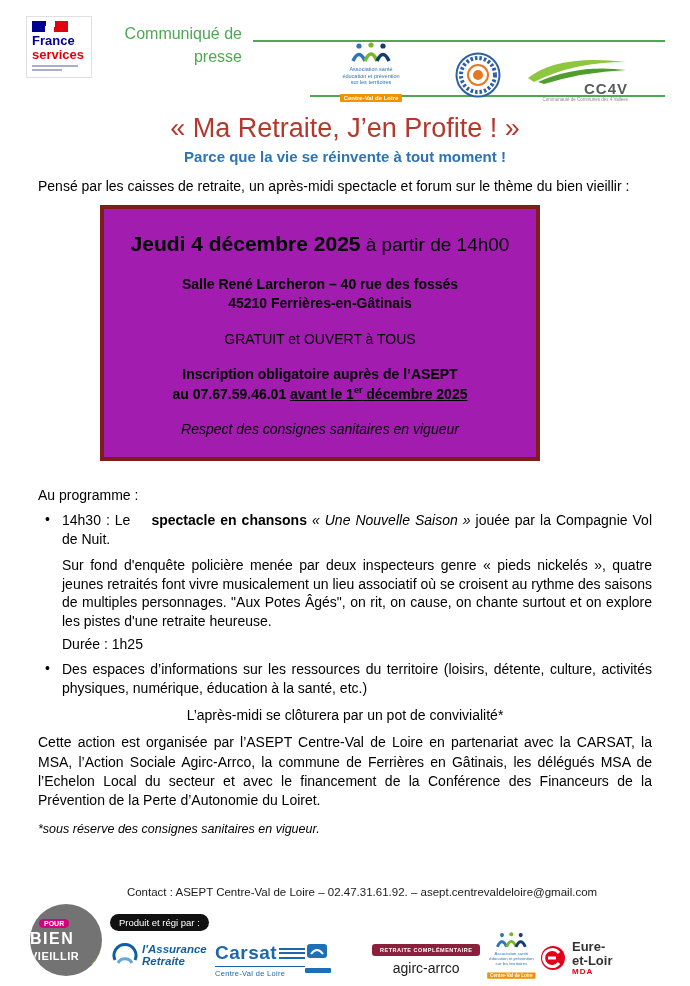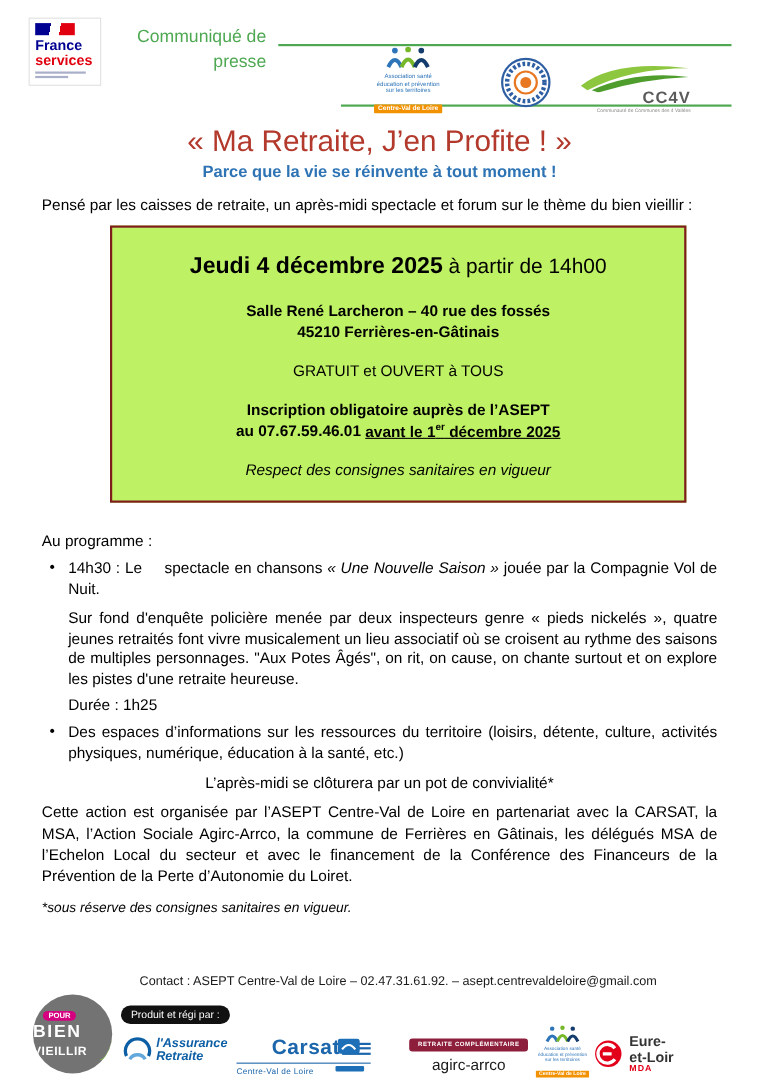--- a/index.html
+++ b/index.html
@@ -36,38 +36,38 @@
   .cc4v { position:absolute; left:524px; top:54px; width:104px; text-align:right; }
   .cc4v-name { font-size:15px; font-weight:bold; color:#5a5a5a; letter-spacing:1px; margin-top:-8px; }
   .cc4v-tag { font-size:4.5px; color:#8a8a8a; }
 
   
   .content { padding:0 38px; }
   .title { text-align:center; font-size:27px; font-weight:400; color:#b2392c; margin-top:5px; }
   .subtitle { text-align:center; font-size:15px; font-weight:bold; color:#2e74b5; margin-top:4px; }
   .intro { font-size:14px; line-height:1.32; margin-top:12px; }
 
-  .event-box { width:524px; margin:10px 0 0 62px; background:#bef264; border:2px solid #7f1d1d;
+  .event-box { width:440px; margin:10px 0 0 62px; background:#a21caf; border:4px solid #7f1d1d;
     text-align:center; padding:22px 14px 20px; }
   .box-date { line-height:1.2; }
   .date-bold { font-size:21px; font-weight:bold; }
   .date-reg { font-size:19px; }
   .box-venue { margin-top:18px; font-weight:bold; font-size:14px; line-height:1.35; }
   .box-open { margin-top:18px; font-size:14px; }
   .box-reg { margin-top:18px; font-weight:bold; font-size:14px; line-height:1.35; }
   .u { text-decoration:underline; }
   sup { font-size:9px; vertical-align:super; }
   .box-sanitary { margin-top:18px; font-style:italic; font-size:14px; }
 
   .prog-heading { font-size:14px; margin-top:26px; }
   .bullet-row { display:flex; padding-left:7px; margin-top:8px; }
   .bullet { width:17px; flex:none; font-size:14px; }
   .bullet::before { content:"\2022"; }
   .btext { flex:1; font-size:14px; line-height:1.32; text-align:justify; }
-  .b { font-weight:normal;margin-left:16px; }
+  .b { font-weight:bold;margin-left:16px; }
   .i { font-style:italic; }
   .desc { margin:8px 0 0 24px; font-size:14px; line-height:1.32; text-align:justify; }
   .duration { margin:6px 0 0 24px; font-size:14px; }
   .closing { text-align:center; margin-top:10px; font-size:14px; }
   .organizers { margin-top:10px; font-size:14px; line-height:1.38; text-align:justify; }
   .footnote { margin-top:12px; font-size:12.5px; font-style:italic; }
 
   
   .contact { position:absolute; left:0; right:0; top:886px; text-align:center; font-size:11.5px; color:#1a1a1a;margin-left:34px; }
   .logos { position:absolute; left:0; right:0; top:902px; height:84px; }
@@ -82,21 +82,21 @@
   .pbv-bien { font-size:16px; font-weight:bold; letter-spacing:1.5px; }
   .pbv-vieillir { font-size:11px; font-weight:bold; letter-spacing:0.5px; }
 
   .produced { position:absolute; left:110px; top:12px; background:#111; color:#fff;
     font-size:9.5px; padding:3px 9px; border-radius:9px; }
 
   .ar { position:absolute; left:112px; top:40px; display:flex; align-items:center; gap:4px; }
   .ar-text { color:#0c5fa5; font-weight:bold; font-style:italic; font-size:11.5px; line-height:1.05; }
 
   .carsat { position:absolute; left:215px; top:40px; }
-  .carsat-top { display:flex; align-items:center; gap:2px;margin-left:32px; }
+  .carsat-top { display:flex; align-items:center; gap:2px; }
   .carsat-name { color:#1c66ab; font-weight:bold; font-size:19px; letter-spacing:0.5px; }
   .carsat-bars i { display:block; width:26px; height:2px; background:#1c66ab; margin:2.5px 0; }
   .carsat-region { font-size:7.5px; color:#1c66ab; border-top:1px solid #1c66ab;
     margin-top:2px; padding-top:2px; letter-spacing:0.3px; }
 
   .pmsa { position:absolute; left:305px; top:42px; width:26px; }
   .pmsa-bar { height:5px; background:#1d6fb7; margin-top:2px; border-radius:1px; }
 
   .agirc { position:absolute; left:372px; top:42px; text-align:center; }
   .agirc-tag { background:#8e1f3c; color:#fff; font-size:5.5px; letter-spacing:0.5px;

